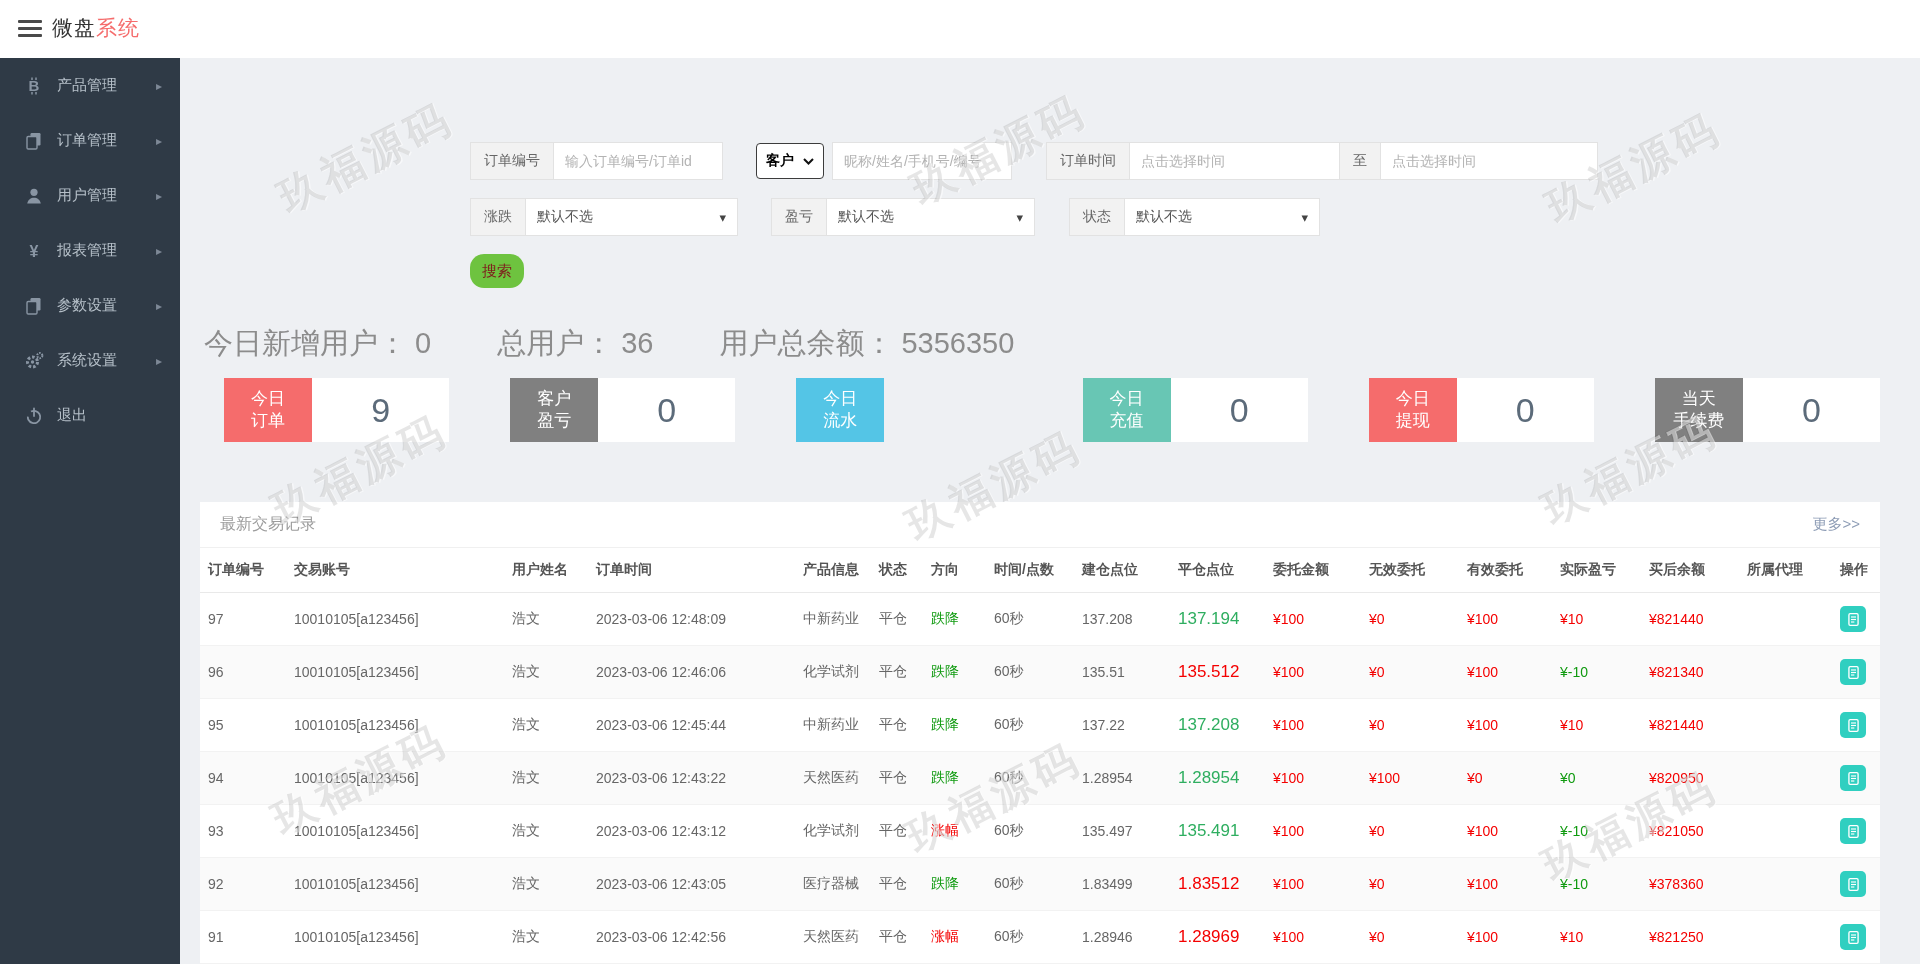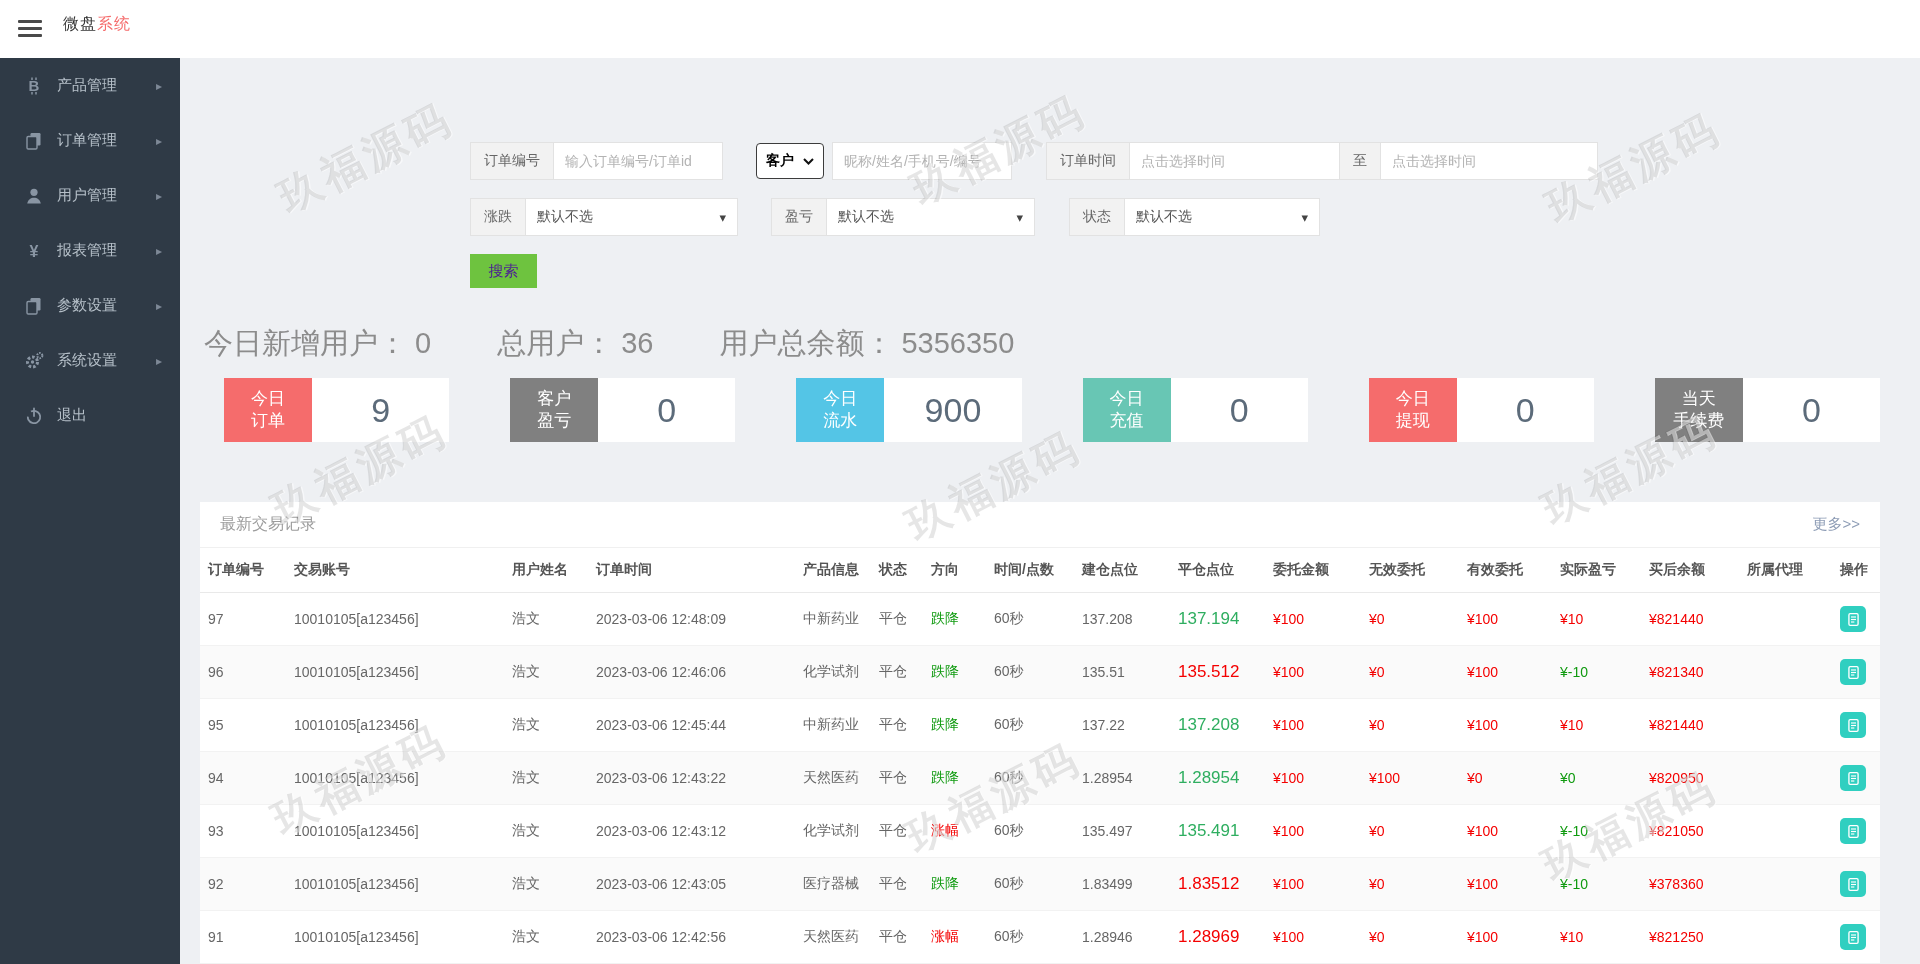--- a/index.html
+++ b/index.html
@@ -3,21 +3,21 @@
 <meta charset="utf-8">
 <style>
   * { margin:0; padding:0; box-sizing:border-box; }
   html,body { width:1920px; height:964px; overflow:hidden;
     font-family:"Liberation Sans","DejaVu Sans",sans-serif; background:#eef0f3; }
 
   
   .topbar { position:absolute; left:0; top:0; width:1920px; height:58px; background:#ffffff; z-index:5; }
   .hamburger { position:absolute; left:18px; top:20px; width:24px; height:18px; cursor:pointer; }
   .hamburger span { display:block; height:3px; background:#4a4a4a; margin-bottom:4px; border-radius:1px; }
-  .brand { position:absolute; left:52px; top:14px; font-size:16px; letter-spacing:1px; color:#333;margin-left:11px; }
+  .brand { position:absolute; left:52px; top:14px; font-size:21px; letter-spacing:1px; color:#333; }
   .brand .accent { color:#f56c6c; }
 
   
   .sidebar { position:absolute; left:0; top:58px; width:180px; height:906px; background:#2f3a46; z-index:4; }
   .side-item { position:relative; height:55px; display:flex; align-items:center; padding-left:24px; color:#b6c0c9; font-size:15px; cursor:pointer; }
   .side-item.active { height:50px; margin:16px 10px 4px 10px; padding-left:14px; background:#3d4a57; border-radius:4px; color:#fff; }
   .side-item .ic { width:20px; height:20px; margin-right:13px; color:#8995a3; flex:none; }
   .side-item.active .ic { color:#fb6a5a; }
   .side-item .arrow { position:absolute; right:18px; color:#7d8896; font-size:12px; }
 
@@ -30,22 +30,22 @@
   .finput { border:1px solid #e2e2e2; border-left:none; background:#fff; color:#15803d;
             font-size:14px; padding:0 11px; outline:none; }
   .finput::placeholder { color:#b3b3b3; }
   .fselect { border:1px solid #e2e2e2; border-left:none; background:#fff; color:#555; font-size:14px;
              display:flex; align-items:center; justify-content:space-between; padding:0 11px; cursor:pointer; }
   .fselect .caret { color:#444; font-size:13px; margin-left:8px; }
   .nativesel { height:36px; margin-top:1px; border:1.5px solid #3c3c3c; border-radius:4px; background:#fff;
                display:flex; align-items:center; padding:0 9px; font-size:14px; font-weight:bold; color:#000; cursor:pointer; }
   .nativesel svg { margin-left:9px; }
   .gap8 { width:8px; }
-  .search-btn { width:67px; height:34px; background:#6ec33f; border:none; border-radius:0;
-                color:#4c1d95; font-size:15px; cursor:pointer; }
+  .search-btn { width:54px; height:34px; background:#6ec33f; border:none; border-radius:14px;
+                color:#7f1d1d; font-size:15px; cursor:pointer; }
 
   
   .stats { position:absolute; left:24px; top:266px; display:flex; align-items:center; color:#8c8c8c; font-size:29px; }
   .stat-item { margin-right:66px; white-space:nowrap;text-align:right; }
   .stat-item .v { margin-left:8px; }
 
   
   .cards { position:absolute; left:20px; top:320px; width:1680px; display:flex; gap:37px; }
   .card { flex:1; height:64px; display:flex;margin-left:24px; }
   .card .tag { width:88px; color:#fff; font-size:17px; line-height:22px; display:flex;
@@ -243,21 +243,20 @@
           <span>客户</span>
           <span>盈亏</span>
         </div>
         <div class="val">0</div>
       </div>
       <div class="card">
         <div class="tag" style="background: rgb(84, 197, 230);">
           <span>今日</span>
           <span>流水</span>
         </div>
-        <div class="val">900</div>
       </div>
       <div class="card">
         <div class="tag" style="background: rgb(104, 198, 180);">
           <span>今日</span>
           <span>充值</span>
         </div>
         <div class="val">0</div>
       </div>
       <div class="card">
         <div class="tag" style="background: rgb(245, 108, 108);">

